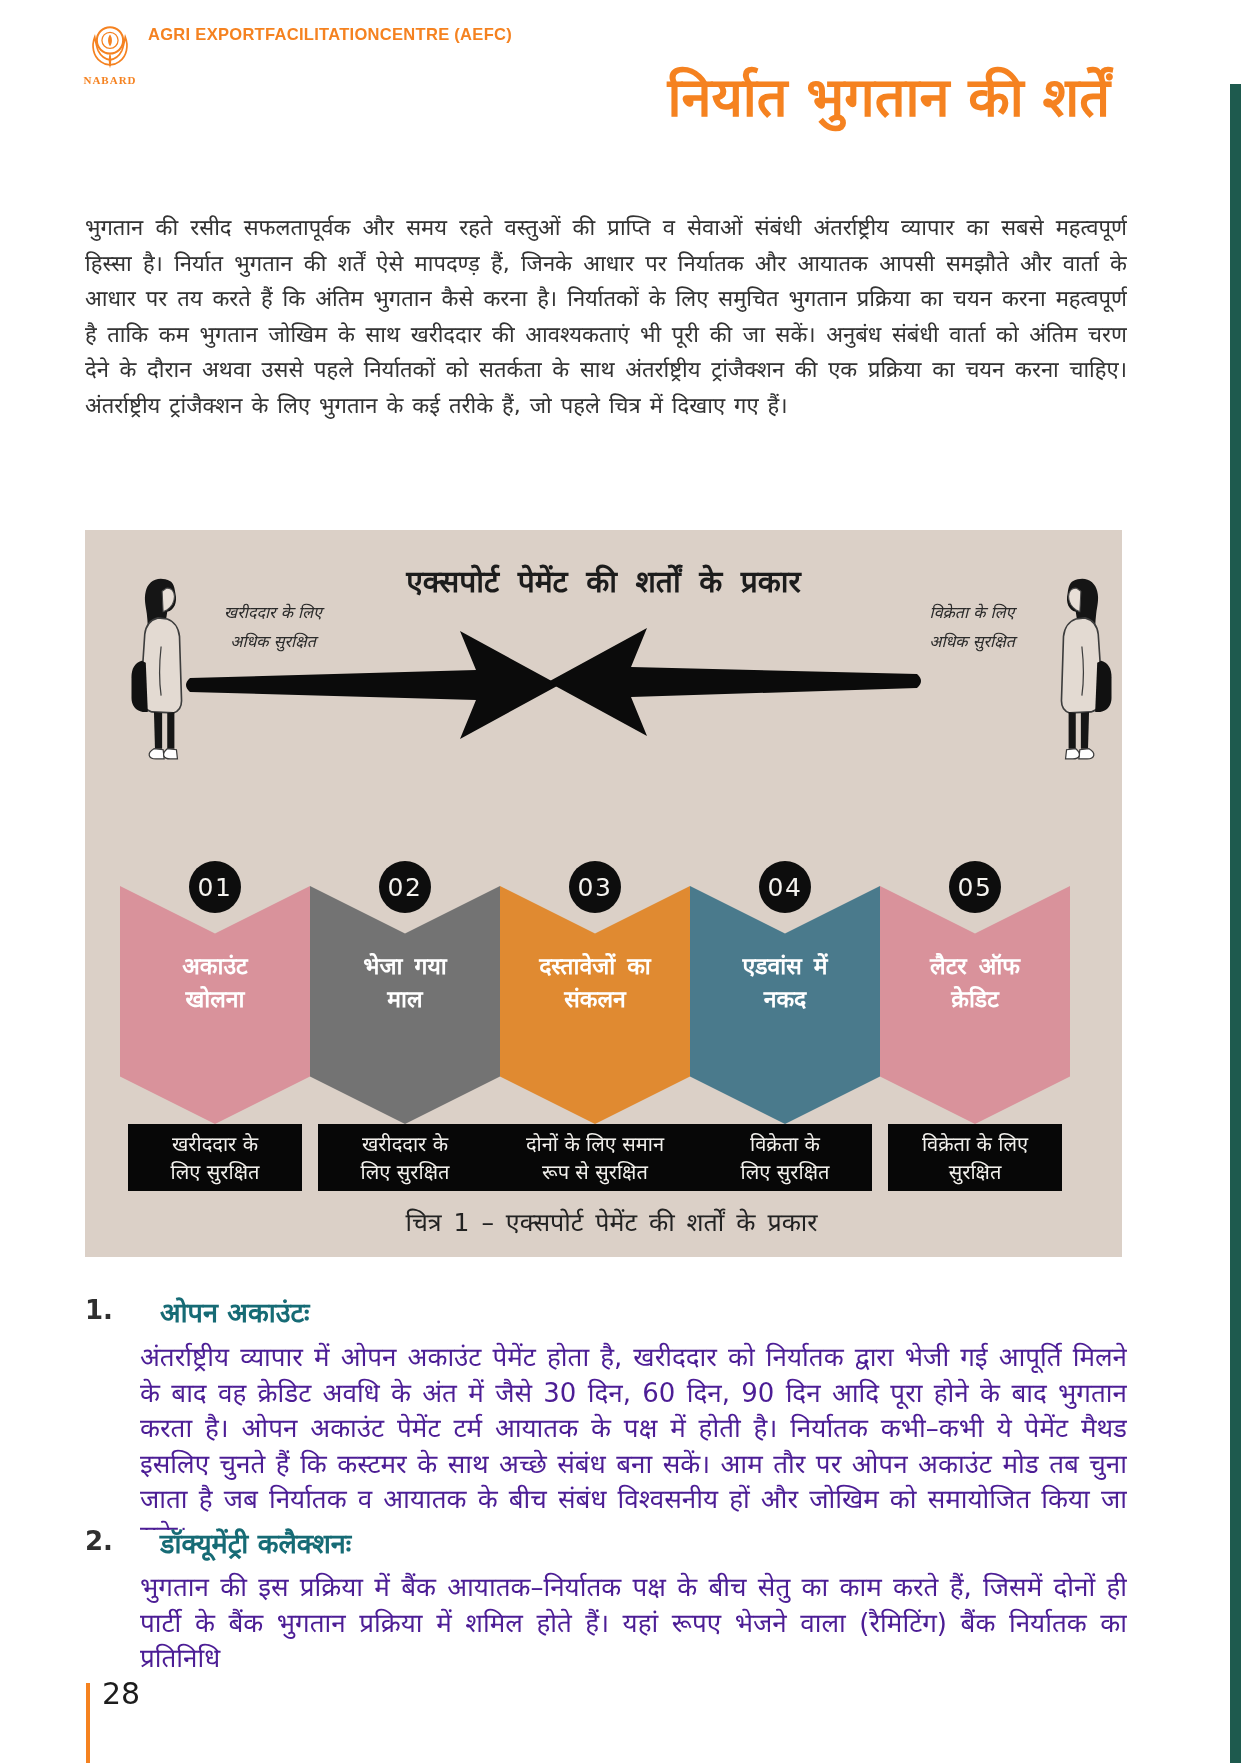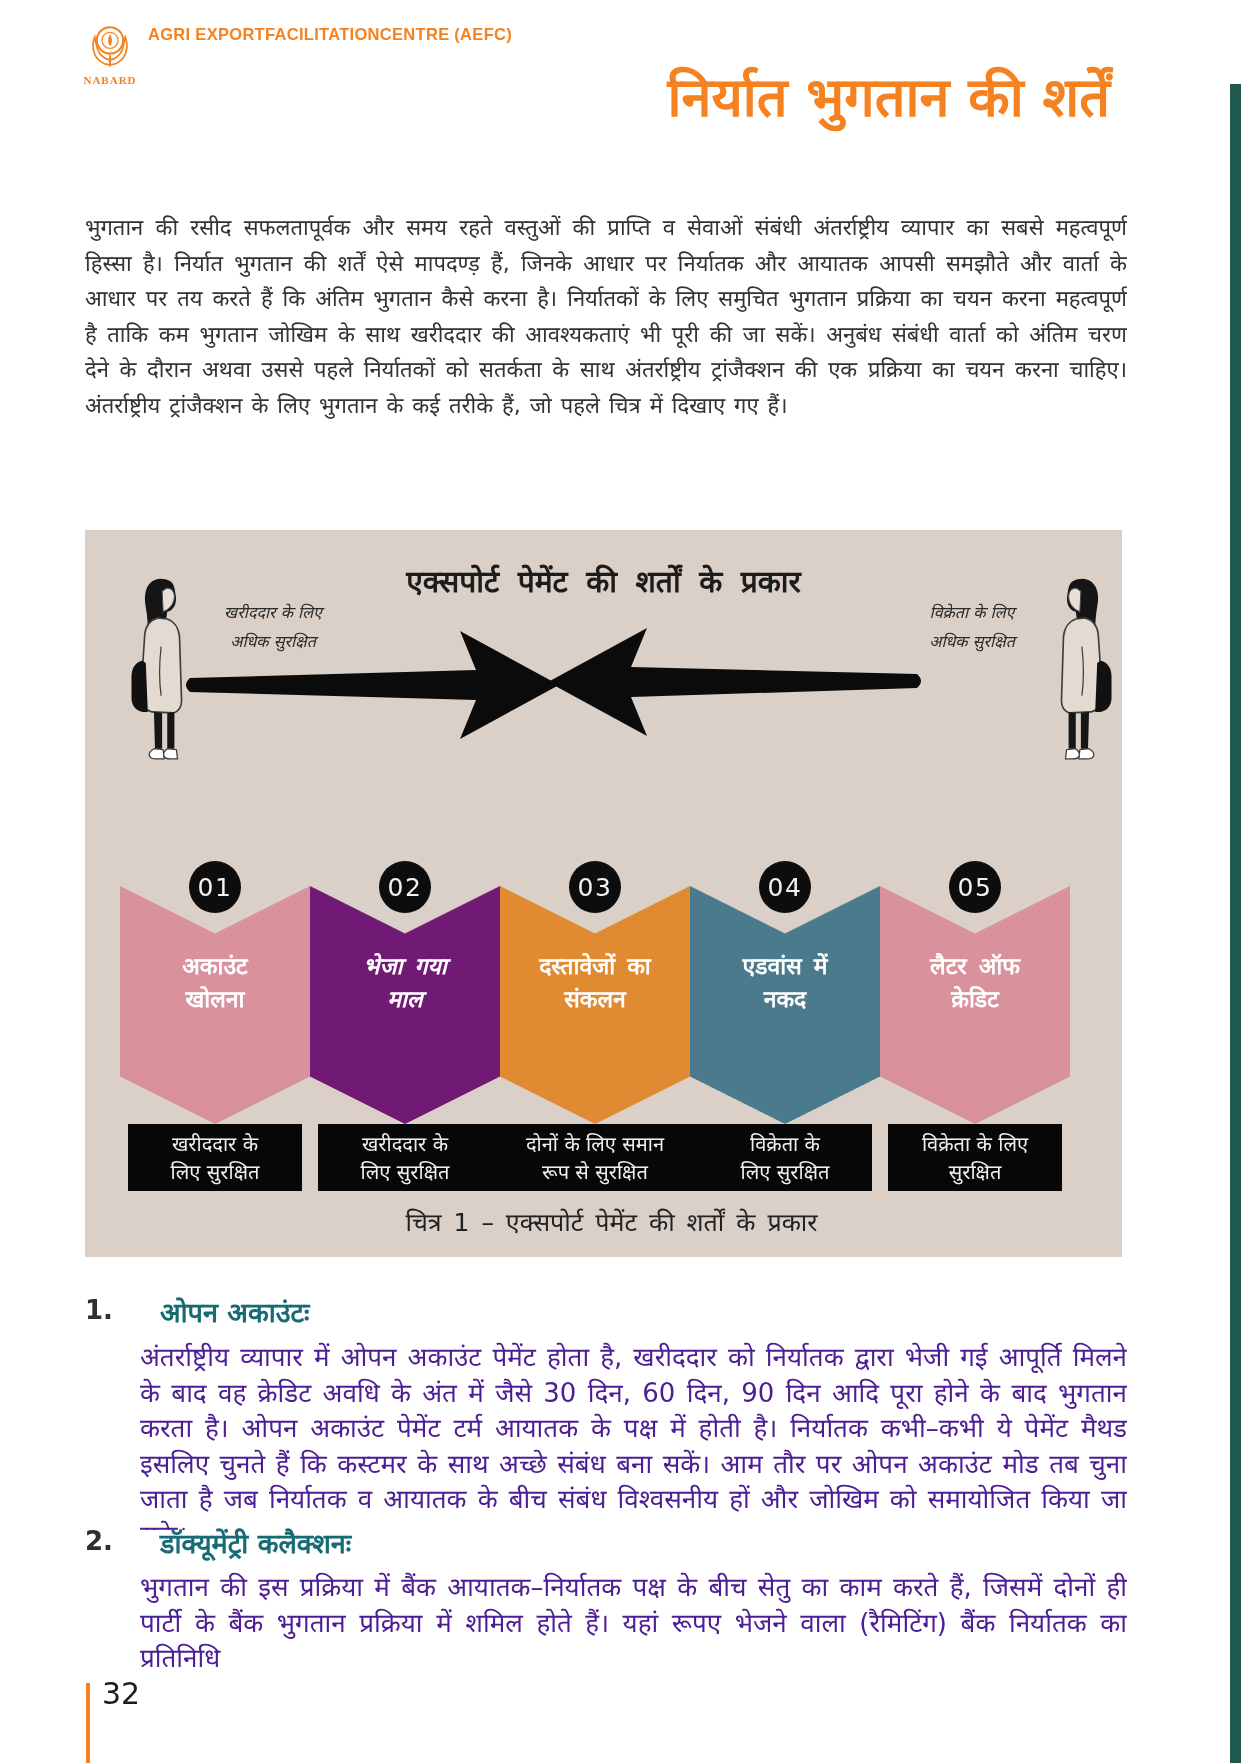--- a/index.html
+++ b/index.html
@@ -136,21 +136,21 @@
         <div class="num">01</div>
         <div class="chev" style="background: rgb(217, 146, 155);">
           <div class="lbl">अकाउंट
 खोलना</div>
         </div>
         <div class="step-note">खरीददार के
 लिए सुरक्षित</div>
       </div>
       <div class="col">
         <div class="num">02</div>
-        <div class="chev" style="background: #701a75; font-style: italic;">
+        <div class="chev" style="background: #737373;">
           <div class="lbl">भेजा गया
 माल</div>
         </div>
         <div class="step-note">खरीददार के
 लिए सुरक्षित</div>
       </div>
       <div class="col">
         <div class="num">03</div>
         <div class="chev" style="background: rgb(224, 138, 49);">
           <div class="lbl">दस्तावेजों का
@@ -184,15 +184,15 @@
 
   <div class="sec-num s1-num">1.</div>
   <div class="sec-heading s1-head" style="color: rgb(22, 107, 117);">ओपन अकाउंटः</div>
   <div class="sec-body s1-body">अंतर्राष्ट्रीय व्यापार में ओपन अकाउंट पेमेंट होता है, खरीददार को निर्यातक द्वारा भेजी गई आपूर्ति मिलने के बाद वह क्रेडिट अवधि के अंत में जैसे 30 दिन, 60 दिन, 90 दिन आदि पूरा होने के बाद भुगतान करता है। ओपन अकाउंट पेमेंट टर्म आयातक के पक्ष में होती है। निर्यातक कभी–कभी ये पेमेंट मैथड इसलिए चुनते हैं कि कस्टमर के साथ अच्छे संबंध बना सकें। आम तौर पर ओपन अकाउंट मोड तब चुना जाता है जब निर्यातक व आयातक के बीच संबंध विश्वसनीय हों और जोखिम को समायोजित किया जा सके।</div>
 
   <div class="sec-num s2-num">2.</div>
   <div class="sec-heading s2-head" style="color: rgb(22, 107, 117);">डॉक्यूमेंट्री कलैक्शनः</div>
   <div class="sec-body s2-body">भुगतान की इस प्रक्रिया में बैंक आयातक–निर्यातक पक्ष के बीच सेतु का काम करते हैं, जिसमें दोनों ही पार्टी के बैंक भुगतान प्रक्रिया में शमिल होते हैं। यहां रूपए भेजने वाला (रैमिटिंग) बैंक निर्यातक का प्रतिनिधि</div>
 
   <div class="footer-bar" style="background: rgb(245, 130, 32);"></div>
-  <div class="page-num">32</div>
+  <div class="page-num">28</div>
 
 </div>
 
 </body></html>

